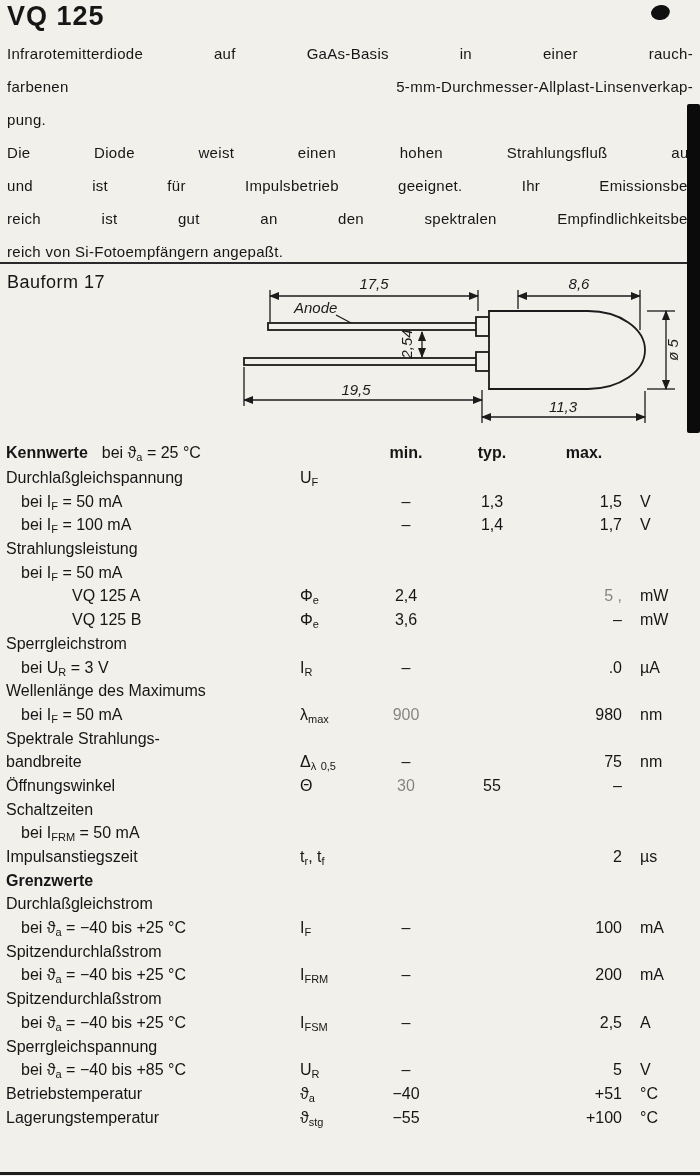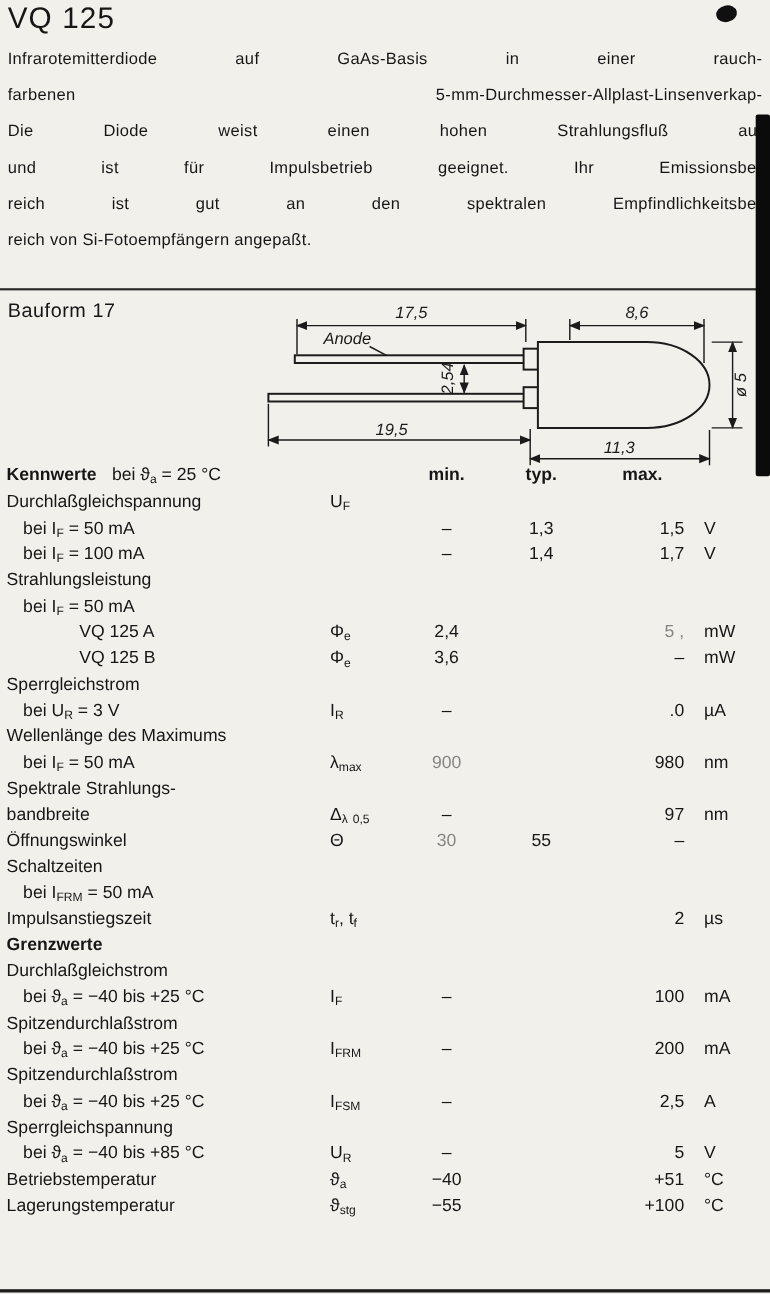--- a/index.html
+++ b/index.html
@@ -6,21 +6,21 @@
   html,body { width:700px; height:1176px; }
   body {
     position:relative;
     background:#f2f0eb;
     color:#161616;
     font-family:"Liberation Sans", sans-serif;
     overflow:hidden;
   }
   .page-title{
     position:absolute; left:7px; top:1px;
-    font-size:27px; font-weight:400; letter-spacing:1px;
+    font-size:27px; font-weight:700; letter-spacing:1px;
   }
   .corner-dot{
     position:absolute; left:651px; top:5px;
     width:19px; height:15px; background:#101010;
     border-radius:50%; transform:rotate(-12deg);
   }
   .intro{
     position:absolute; left:7px; top:37px; width:686px;
     font-size:15px; line-height:33px; letter-spacing:.3px;
   }
@@ -41,21 +41,21 @@
   .drawing{ position:absolute; left:226px; top:266px; }
   .drawing text{
     font-family:"Liberation Sans", sans-serif;
     font-style:italic; font-size:15px; fill:#1b1b1b; stroke:none;
   }
   .scan-bar{
     position:absolute; left:687px; top:104px; width:13px; height:329px;
     background:#0b0b0b; border-radius:2px;
   }
   .ptable{
-    position:absolute; left:6px; top:419px; width:692px;
+    position:absolute; left:6px; top:440px; width:692px;
     font-size:16px;
   }
   .trow{
     display:grid;
     grid-template-columns:290px 70px 80px 92px 92px 56px;
     height:23.7px; line-height:23.7px; align-items:start;
     white-space:nowrap;
   }
   .thead{ height:26px; line-height:26px; font-weight:700; }
   .thead .cond{ font-weight:400; padding-left:14px; }
@@ -74,20 +74,21 @@
 </style>
 </head>
 <body>
 
 <div class="page-title">VQ 125</div>
 <div class="corner-dot"></div>
 
 <div class="intro">
   <div class="line jline">Infrarotemitterdiode auf GaAs-Basis in einer rauch-</div>
   <div class="line jline">farbenen 5-mm-Durchmesser-Allplast-Linsenverkap-</div>
+  <div class="line">pung.</div>
   <div class="line jline">Die Diode weist einen hohen Strahlungsfluß auf</div>
   <div class="line jline">und ist für Impulsbetrieb geeignet. Ihr Emissionsbe-</div>
   <div class="line jline">reich ist gut an den spektralen Empfindlichkeitsbe-</div>
   <div class="line">reich von Si-Fotoempfängern angepaßt.</div>
 </div>
 
 <div class="separator"></div>
 <div class="bauform-label">Bauform 17</div>
 
 <svg class="drawing" width="472" height="168" viewBox="0 0 472 168">
@@ -250,21 +251,21 @@
         <span class="c-min"></span>
         <span class="c-typ"></span>
         <span class="c-max"></span>
         <span class="c-unit"></span>
       </div>
       <div class="trow ind0">
         <span class="c-label">bandbreite</span>
         <span class="c-sym">Δ<sub>λ</sub> <sub>0,5</sub></span>
         <span class="c-min">–</span>
         <span class="c-typ"></span>
-        <span class="c-max">97</span>
+        <span class="c-max">75</span>
         <span class="c-unit">nm</span>
       </div>
       <div class="trow ind0">
         <span class="c-label">Öffnungswinkel</span>
         <span class="c-sym">Θ</span>
         <span class="c-min faded">30</span>
         <span class="c-typ">55</span>
         <span class="c-max">–</span>
         <span class="c-unit"></span>
       </div>

